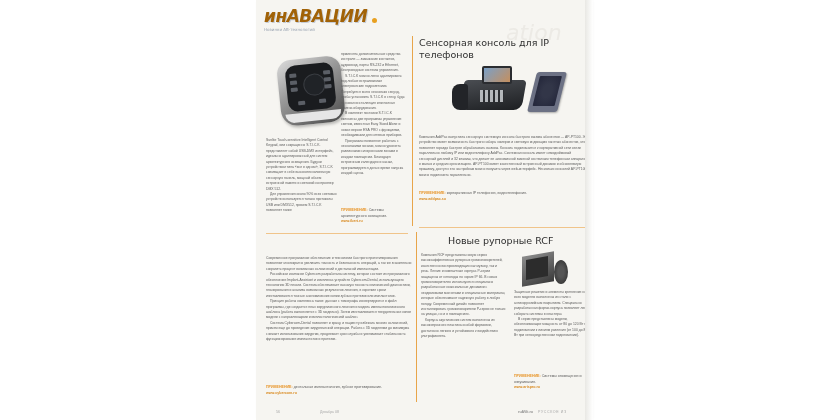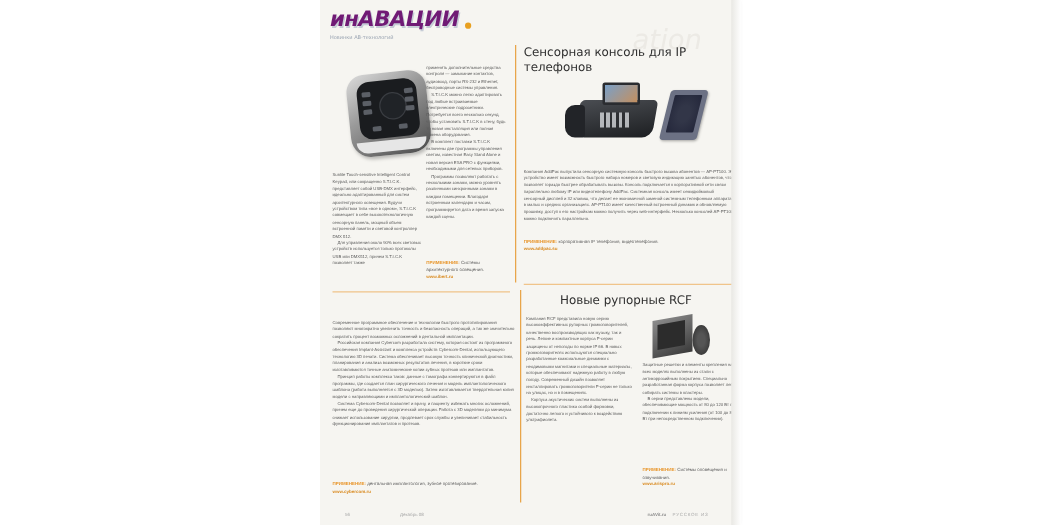--- a/index.html
+++ b/index.html
@@ -15,21 +15,21 @@
   .page-right-fade {
     position: absolute; left: 585px; top: 0; width: 8px; height: 420px;
     background: linear-gradient(to right, #e9e8e4, #ffffff);
   }
 
   
   .logo {
     position: absolute; left: 8px; top: 6px;
     font-family: "DejaVu Sans", sans-serif; font-weight: bold; font-style: italic;
     font-size: 17px; letter-spacing: -0.5px;
-    color: #701a75;
+    color: #a16207;
     text-shadow: 1px 1px 0 #c6ccd6;
   }
   .logo-dot {
     position: absolute; left: 116px; top: 18px; width: 5px; height: 5px; border-radius: 50%;
     background: #e8a020;
   }
   .logo-sub {
     position: absolute; left: 8px; top: 27px; font-size: 4px; color: #9aa4b2;
   }
   .watermark {

